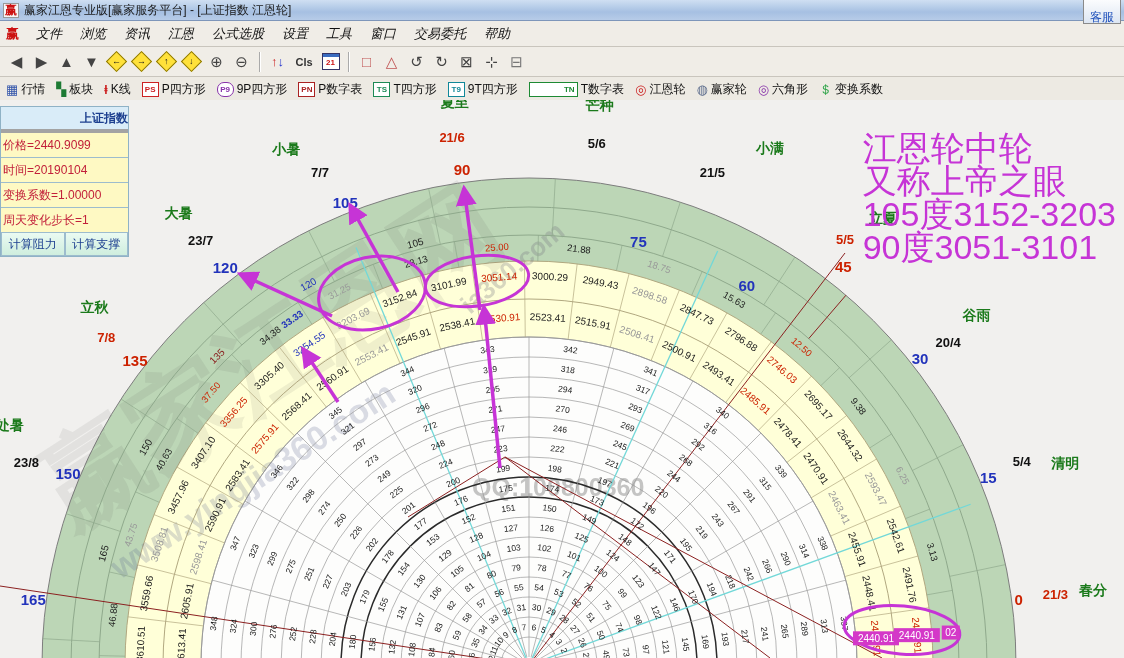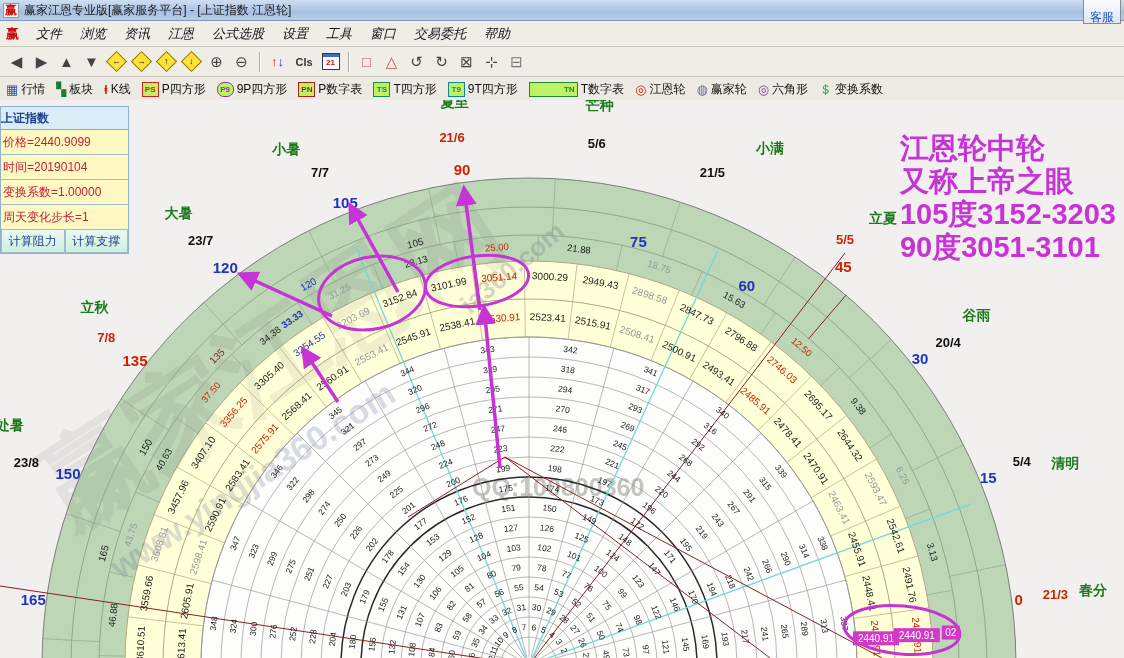--- a/index.html
+++ b/index.html
@@ -31,36 +31,36 @@
   .cal{width:16px;height:15px;border:1px solid #336;background:#fff;position:relative;font-size:8px;
     color:#cc1111;font-weight:bold;text-align:center;line-height:17px;}
   .cal:before{content:"";position:absolute;top:0;left:0;right:0;height:3px;background:#3a6cc0;}
   .updown b{font-weight:bold;font-size:13px;}
   .updown .u{color:#cc2222;} .updown .d{color:#2233cc;}
   
   .toolbar2{height:25px;background:#edeae3;border-bottom:1px solid #c9c5bd;display:flex;align-items:center;
     font-size:12px;color:#111;padding-left:6px;}
   .tb2-item{display:flex;align-items:center;margin-right:11px;cursor:default;}
   .tb2-item .ibox{width:15px;height:13px;border:1px solid #888;font-size:8px;font-weight:bold;
-    display:flex;align-items:center;justify-content:center;margin-right:3px;background:#bef264;}
+    display:flex;align-items:center;justify-content:center;margin-right:3px;background:#ffffff;}
   .tb2-item .glyph{font-size:13px;margin-right:3px;line-height:1;}
   
   #chart{position:absolute;left:0;top:100px;width:1124px;height:558px;background:#f1f0ee;}
   
   .panel{position:absolute;left:0;top:6px;width:127px;font-size:12px;z-index:5;border:1px solid #8fb2c6;}
-  .panel .hd{background:#d9ecf8;color:#1c3f8f;font-weight:bold;text-align:left;height:22px;line-height:22px;
-    border-bottom:1px solid #a3a3a3;}
+  .panel .hd{background:#d9ecf8;color:#1c3f8f;font-weight:bold;text-align:right;height:22px;line-height:22px;
+    border-bottom:4px solid #a3a3a3;}
   .panel .row{background:#fef9c3;color:#c2203a;height:24px;line-height:24px;padding-left:2px;
     border-bottom:1px solid #9dbccd;white-space:nowrap;overflow:hidden;}
   .panel .btns{display:flex;}
   .panel .btns div{flex:1;background:linear-gradient(#eafaf2,#cfeede);color:#1c3f8f;text-align:center;
     height:22px;line-height:22px;border:1px solid #9dbccd;border-top:none;}
   
-  .annot{position:absolute;right:8px;top:32px;text-align:left;z-index:5;font-weight:bold;
-    font-size:29px;line-height:33px;white-space:nowrap;}
+  .annot{position:absolute;right:8px;top:32px;text-align:left;z-index:5;font-weight:normal;
+    font-size:34px;line-height:33px;white-space:nowrap;}
 </style>
 </head>
 <body>
 
 <div id="app">
 
   <div class="titlebar">
     <span class="logo">赢</span>
     <span class="title">赢家江恩专业版[赢家服务平台] - [上证指数 江恩轮]</span>
     <button class="support-btn">客服</button>

